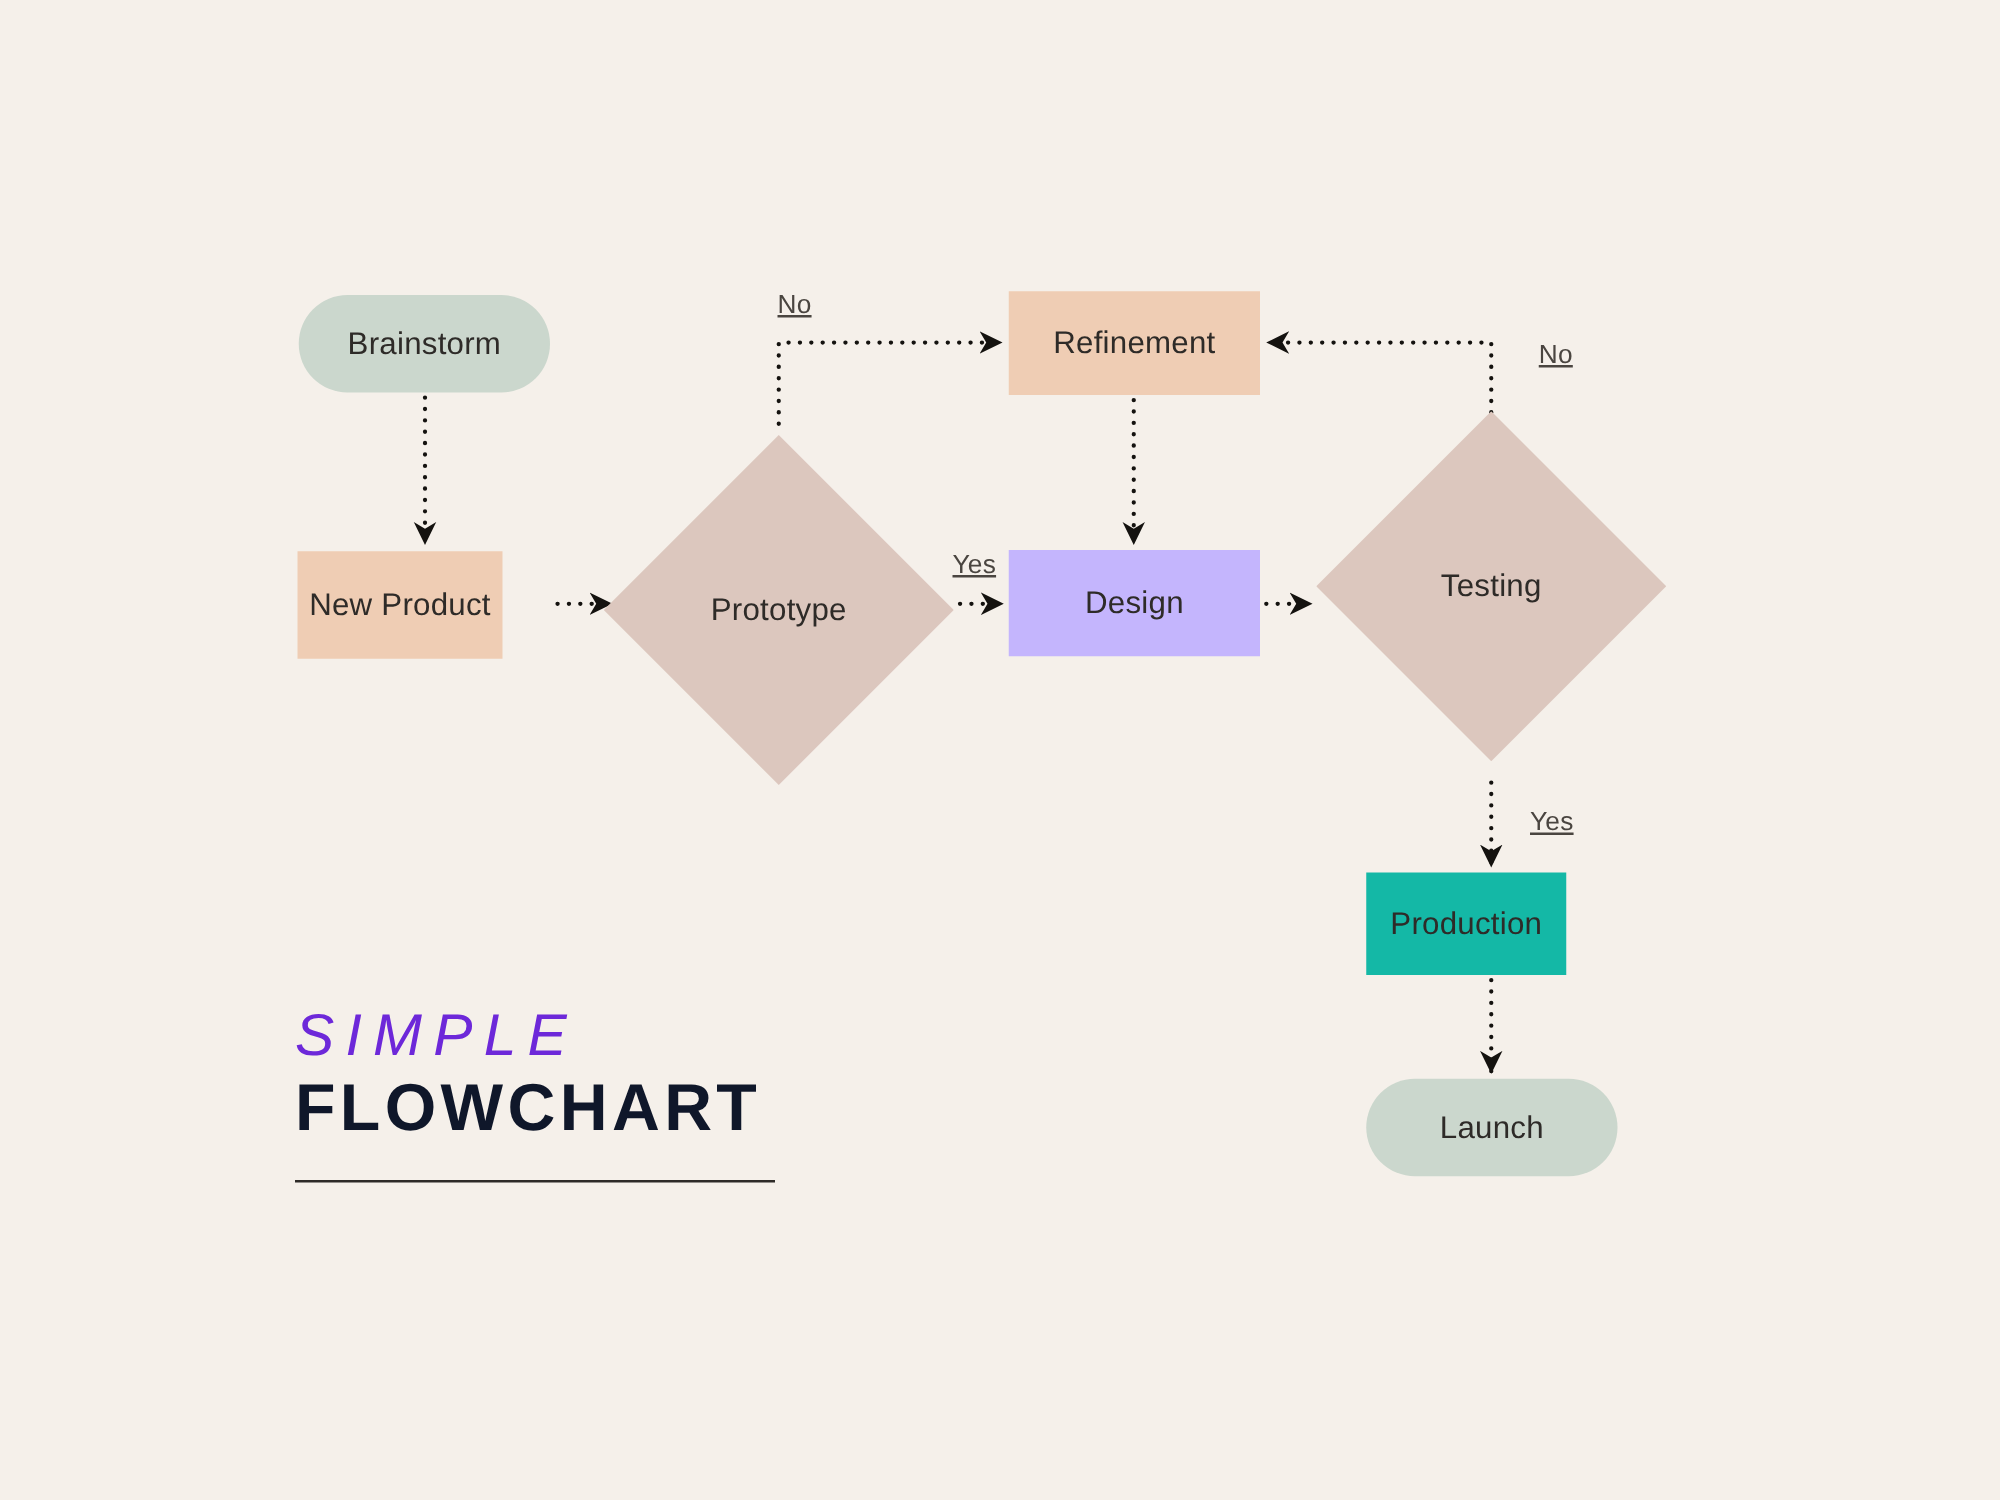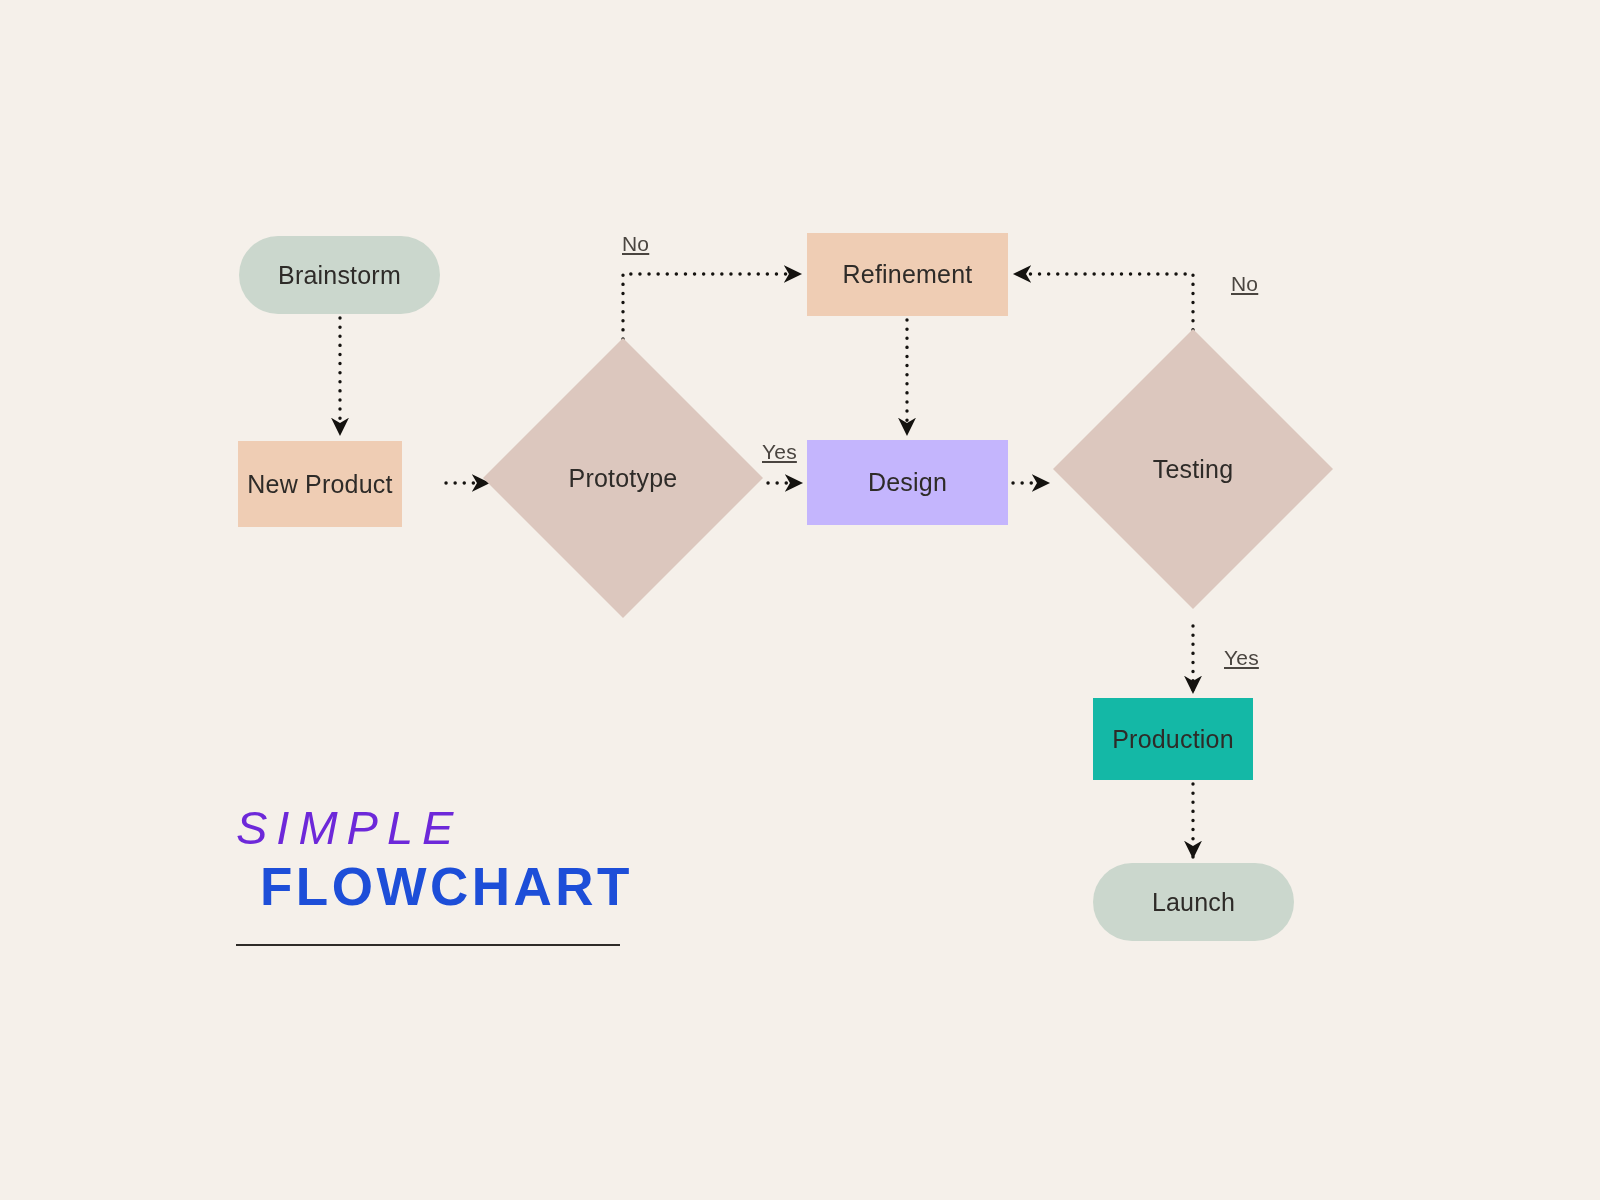--- a/index.html
+++ b/index.html
@@ -73,24 +73,23 @@
     font-weight: 300;
     letter-spacing: 9px;
     color: #6d28d9;
     line-height: 1.18;
     font-style: italic;
   }
   #title-line2 {
     font-size: 53px;
     font-weight: 700;
     letter-spacing: 3.5px;
-    color: #1d4ed8;
+    color: #0f172a;
     line-height: 1.15;
     margin-top: 2px;
-    margin-left: 24px;
   }
   #title-rule {
     margin-top: 26px;
     width: 384px;
     height: 2px;
     background: #2E2B28;
   }
 </style>
 </head>
 <body>
@@ -126,21 +125,21 @@
   </svg>
 
   <div class="node pill" style="left:239px; top:236px; width:201px; height:78px; background:#CBD7CD;">
     <span>Brainstorm</span>
   </div>
 
   <div class="node rect" style="left:238px; top:441px; width:164px; height:86px; background:#EFCDB4;">
     <span>New Product</span>
   </div>
 
-  <div class="node diamond" style="left:483px; top:338px; width:280px; height:280px;">
+  <div class="node diamond" style="left:483px; top:348px; width:280px; height:280px;">
     <svg class="diamond-shape" viewBox="0 0 100 100" preserveAspectRatio="none">
       <polygon points="50,0 100,50 50,100 0,50" fill="#DCC7BE"></polygon>
     </svg>
     <span class="diamond-label">Prototype</span>
   </div>
 
   <div class="node rect" style="left:807px; top:233px; width:201px; height:83px; background:#EFCDB4;">
     <span>Refinement</span>
   </div>
 

